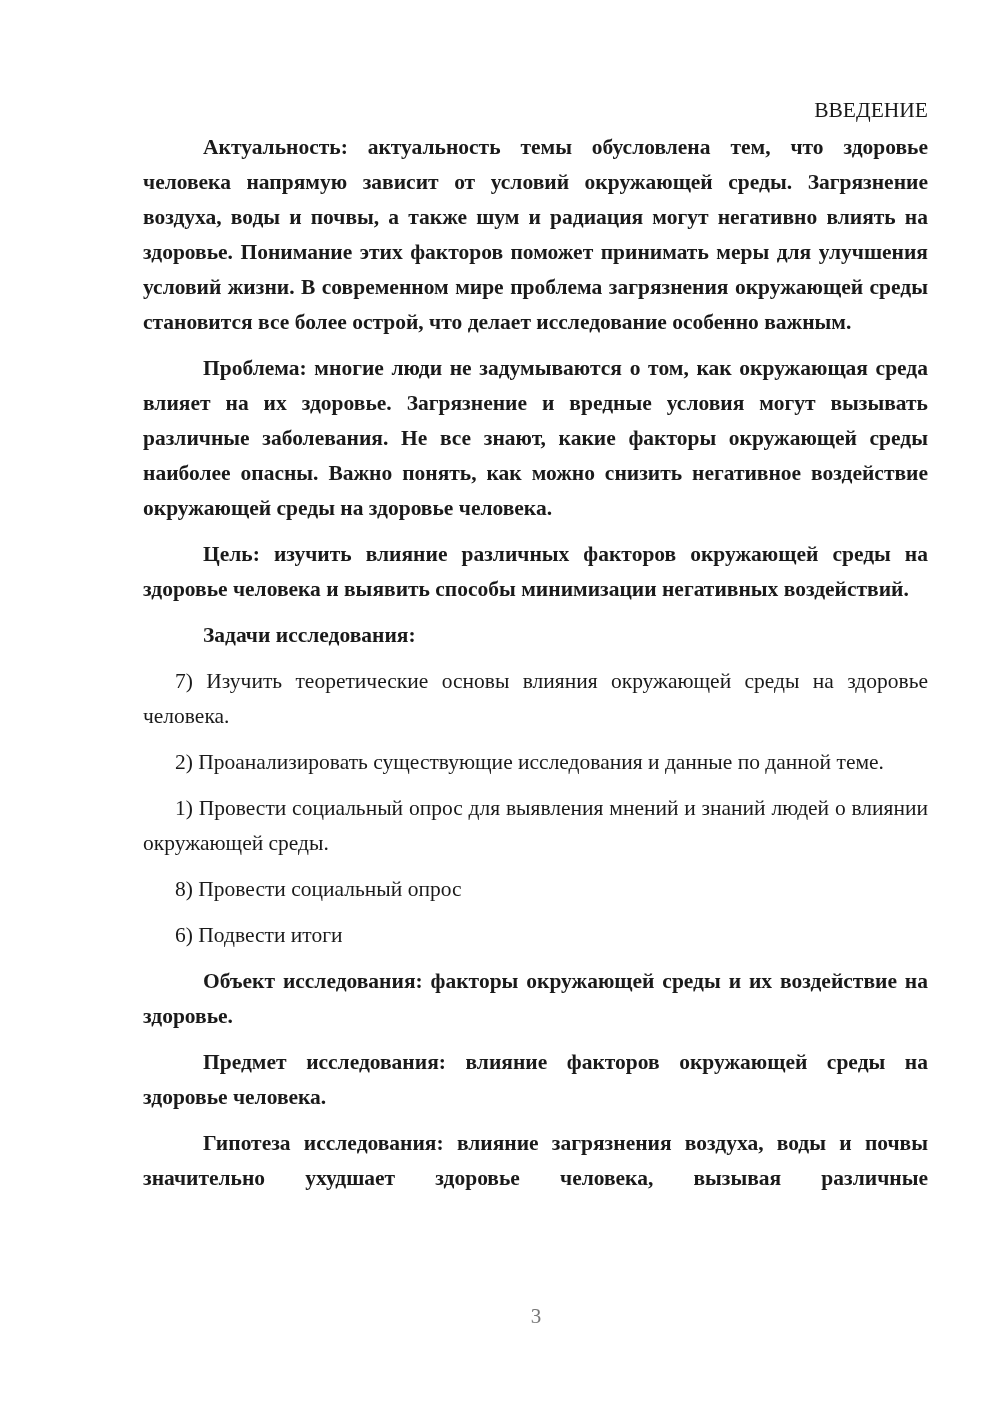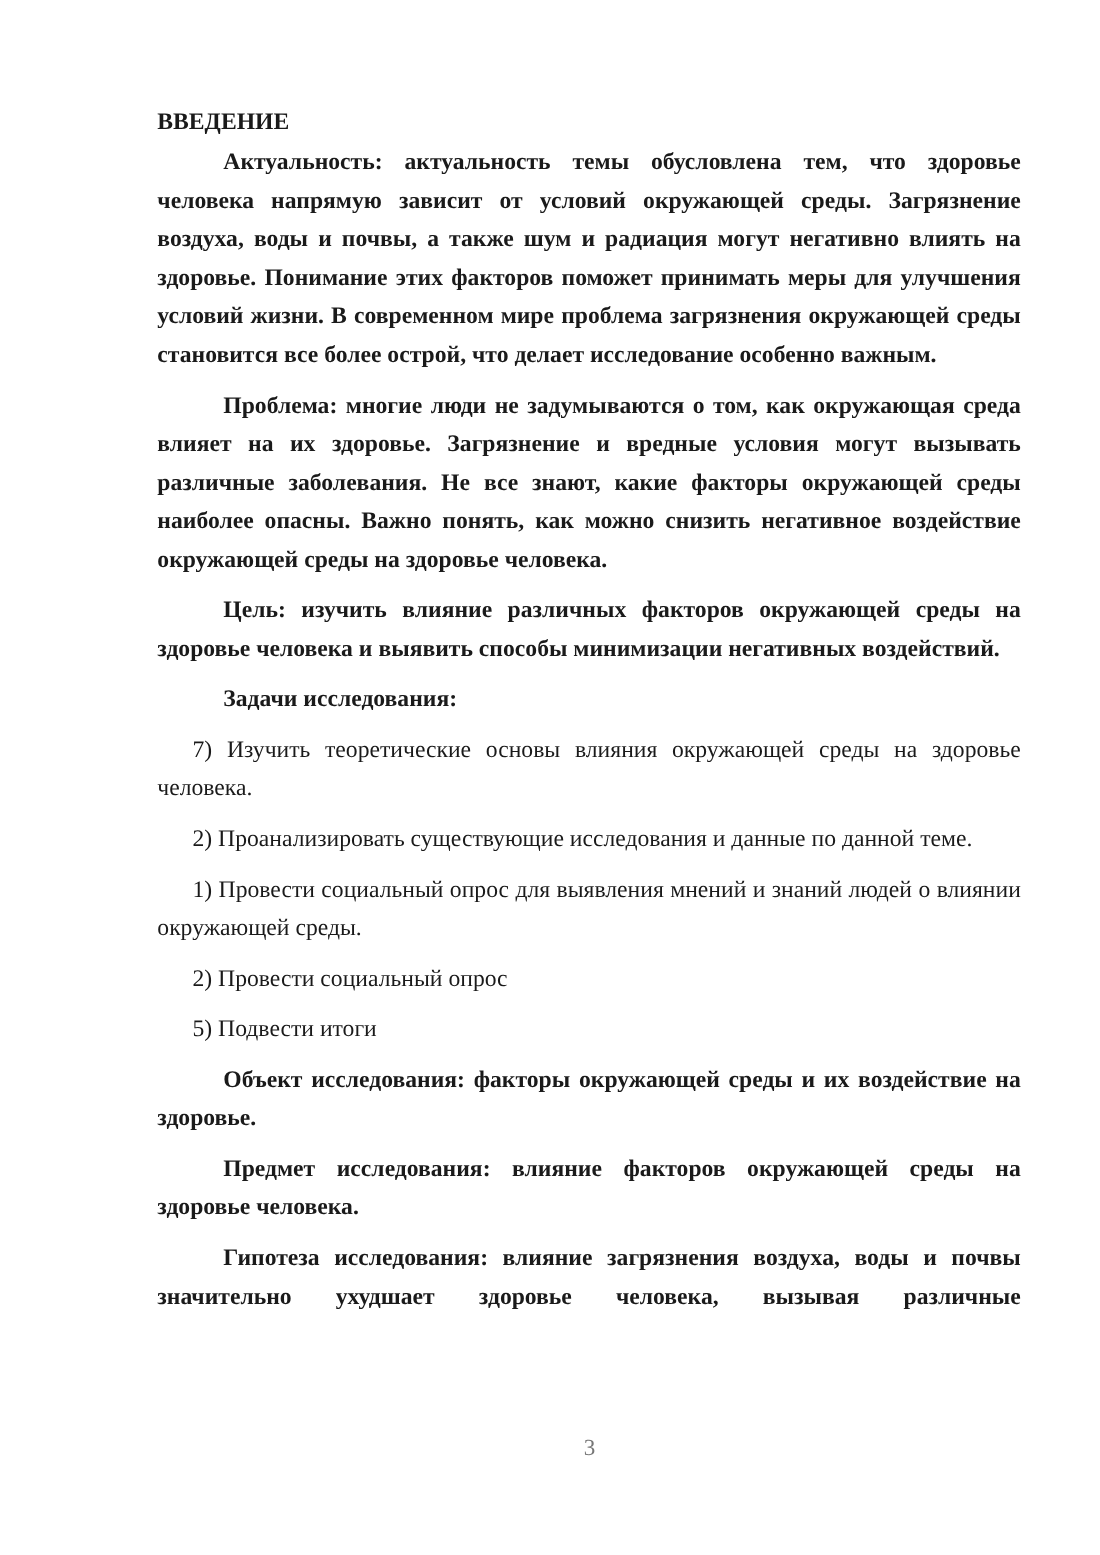--- a/index.html
+++ b/index.html
@@ -2,21 +2,21 @@
 <html><head>
 <meta charset="utf-8">
 <style>
   html, body { margin: 0; padding: 0; background: #ffffff; }
   body { width: 1000px; height: 1414px; position: relative; overflow: hidden; }
   .page {
     position: absolute; left: 143px; top: 94px; width: 785px;
     font-family: "Liberation Serif", "DejaVu Serif", serif;
     font-size: 21.5px; line-height: 35px; color: #1a1a1a;
   }
-  .title { text-align: left; font-weight: bold; margin: 0 0 4px 0; line-height: 32px; }
+  .title { text-align: right; font-weight: normal; margin: 0 0 4px 0; line-height: 32px; }
   .para { text-align: justify; text-indent: 60px; margin: 0 0 11px 0; font-weight: bold; }
   .para.last { text-align-last: justify; margin-bottom: 0; }
   .list-item { text-align: justify; text-indent: 32px; margin: 0 0 11px 0; }
   .page-number {
     position: absolute; left: 0; width: 1000px; top: 1304px; text-align: center;
     font-family: "Liberation Serif", "DejaVu Serif", serif; font-size: 21px; color: #777777;
     padding-left: 72px; box-sizing: border-box;
   }
 </style>
 </head>
@@ -26,21 +26,21 @@
   <h1 class="title" style="font-size:21.5px;">ВВЕДЕНИЕ</h1>
 
   <p class="para">Актуальность: актуальность темы обусловлена тем, что здоровье человека напрямую зависит от условий окружающей среды. Загрязнение воздуха, воды и почвы, а также шум и радиация могут негативно влиять на здоровье. Понимание этих факторов поможет принимать меры для улучшения условий жизни. В современном мире проблема загрязнения окружающей среды становится все более острой, что делает исследование особенно важным.</p>
   <p class="para">Проблема: многие люди не задумываются о том, как окружающая среда влияет на их здоровье. Загрязнение и вредные условия могут вызывать различные заболевания. Не все знают, какие факторы окружающей среды наиболее опасны. Важно понять, как можно снизить негативное воздействие окружающей среды на здоровье человека.</p>
   <p class="para">Цель: изучить влияние различных факторов окружающей среды на здоровье человека и выявить способы минимизации негативных воздействий.</p>
   <p class="para">Задачи исследования:</p>
 
   <p class="list-item">7) Изучить теоретические основы влияния окружающей среды на здоровье человека.</p>
   <p class="list-item">2) Проанализировать существующие исследования и данные по данной теме.</p>
   <p class="list-item">1) Провести социальный опрос для выявления мнений и знаний людей о влиянии окружающей среды.</p>
-  <p class="list-item">2) Провести социальный опрос</p>
-  <p class="list-item">5) Подвести итоги</p>
+  <p class="list-item">8) Провести социальный опрос</p>
+  <p class="list-item">6) Подвести итоги</p>
 
   <p class="para">Объект исследования: факторы окружающей среды и их воздействие на здоровье.</p>
   <p class="para">Предмет исследования: влияние факторов окружающей среды на здоровье человека.</p>
   <p class="para last">Гипотеза исследования: влияние загрязнения воздуха, воды и почвы значительно ухудшает здоровье человека, вызывая различные</p>
 </div>
 
 <div class="page-number">3</div>
 
 </body></html>

